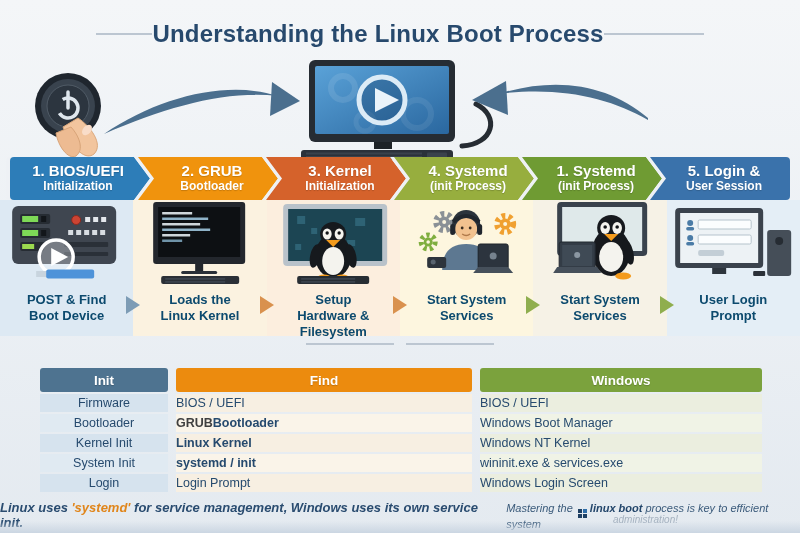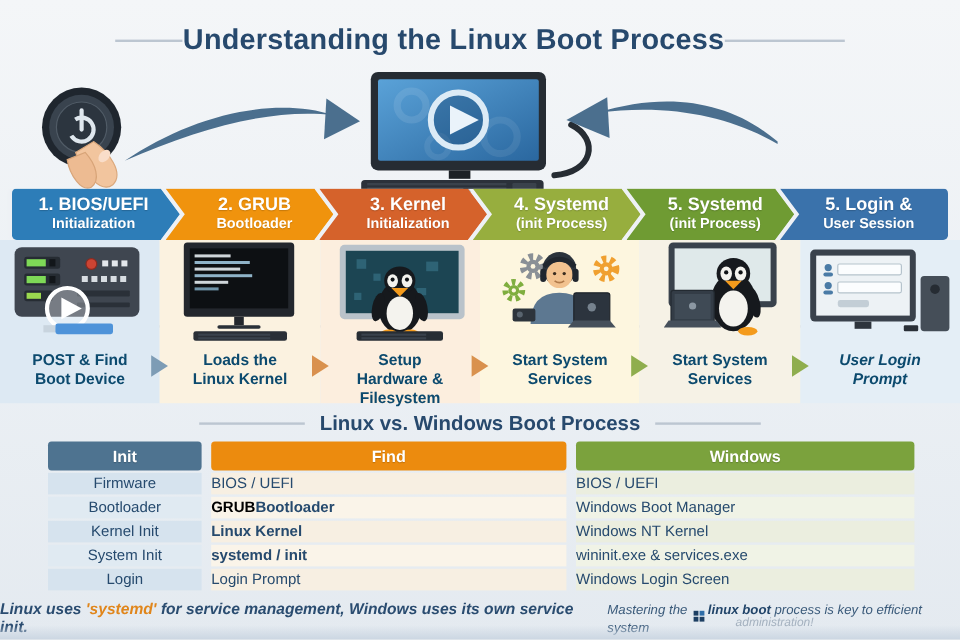--- a/index.html
+++ b/index.html
@@ -27,21 +27,21 @@
   .chev.first { clip-path:polygon(0 0, calc(100% - 16px) 0, 100% 50%, calc(100% - 16px) 100%, 0 100%); border-radius:4px 0 0 4px; padding-left:4px; }
   .chev.last  { clip-path:polygon(0 0, 100% 0, 100% 100%, 0 100%, 16px 50%); border-radius:0 4px 4px 0; }
   .chev .l1 { font-size:15px; font-weight:bold; line-height:1.1; text-shadow:0 1px 1px rgba(0,0,0,.18); }
   .chev .l2 { font-size:12px; font-weight:bold; line-height:1.15; text-shadow:0 1px 1px rgba(0,0,0,.18); }
   .c1{background:#2d7db8;} .c2{background:#f0930d;} .c3{background:#d5622b;}
   .c4{background:#97ae3e;} .c5{background:#6f9b33;} .c6{background:#3a72ab;}
   
   .colband { position:absolute; top:200px; left:0; right:0; height:136px; display:flex; }
   .col { flex:1 1 0; position:relative; }
   .b1{background:#dde9f3;} .b2{background:#fbf2e0;} .b3{background:#fceede;}
-  .b4{background:#fdf6df;} .b5{background:#f6f2e6;} .b6{background:#e4eef6;font-style:italic;}
+  .b4{background:#fdf6df;} .b5{background:#f6f2e6;} .b6{background:#e4eef6;}
   .deskline { position:absolute; top:71px; left:0; right:0; height:2px; background:#cdd2d7; z-index:0; }
   .illus { position:absolute; top:0; left:0; width:100%; height:86px; z-index:1; }
   .desc { position:absolute; top:92px; left:0; right:0; text-align:center; font-size:13px; font-weight:bold;
           color:#0c4a6e; line-height:1.22; padding:0 4px; }
   .desc span { display:inline-block; max-width:96px; }
   .flow-arrow { position:absolute; top:296px; width:0; height:0; z-index:2;
                 border-top:9px solid transparent; border-bottom:9px solid transparent; }
   .fa-blue  { border-left:14px solid #7d9cb5; }
   .fa-orange{ border-left:14px solid #d9914e; }
   .fa-green { border-left:14px solid #8fae4e; }
@@ -54,21 +54,21 @@
   .row { display:contents; }
   .hcell { height:24px; display:flex; align-items:center; justify-content:center; color:#fff;
            font-size:13.5px; font-weight:bold; border-radius:3px; text-shadow:0 1px 1px rgba(0,0,0,.2); }
   .h-step{background:#4e7390;} .h-linux{background:#ec8b0e;} .h-win{background:#7ba23d;}
   .cell { height:18px; display:flex; align-items:center; font-size:12.5px; color:#264a6e; }
   .cell.step { justify-content:center; }
   .cell.linux, .cell.win { }
   .r-even .step{background:#d6e3ee;} .r-even .linux{background:#f7efe2;} .r-even .win{background:#ebeedf;}
   .r-odd  .step{background:#e0eaf2;} .r-odd  .linux{background:#faf4e9;} .r-odd  .win{background:#f0f3e6;}
   .bold { font-weight:bold; }
-  .grub { color:#000000; font-weight:bold; }
+  .grub { color:#404040; font-weight:bold; }
   
   .footer { position:absolute; top:500px; left:0; right:0; display:flex; justify-content:center; align-items:baseline; gap:12px; font-style:italic; }
   .foot-main { font-size:13px; font-weight:bold; color:#2a4c70; }
   .foot-hl { color:#e0861c; }
   .foot-note { font-size:11px; color:#3a5a7a; }
   .foot-brand { font-weight:bold; color:#22456a; }
   .brand-grid { display:inline-grid; grid-template-columns:4px 4px; grid-template-rows:4px 4px; gap:1px; margin:0 3px 0 2px; vertical-align:-1px; }
   .brand-grid i { background:#1d3f63; } .brand-grid i:nth-child(2){ background:#2e6da8; }
   .foot-tail { position:absolute; top:514px; right:122px; font-size:10px; font-style:italic; color:#a4b1bf; }
   .bottom-band { position:absolute; bottom:0; left:0; right:0; height:12px;
@@ -158,21 +158,21 @@
         </div>
       </div>
     <div class="chev-wrap">
         <div class="chev c4">
       <span class="l1">4. Systemd</span>
       <span class="l2">(init Process)</span>
         </div>
       </div>
     <div class="chev-wrap">
         <div class="chev c5">
-      <span class="l1">5. Systemd</span>
+      <span class="l1">1. Systemd</span>
       <span class="l2">(init Process)</span>
         </div>
       </div>
     <div class="chev-wrap">
         <div class="chev last c6">
       <span class="l1">5. Login &amp;</span>
       <span class="l2">User Session</span>
         </div>
       </div>
   </div>
@@ -353,21 +353,20 @@
   </div>
 
   <div class="flow-arrow fa-blue" style="left:126px;"></div>
   <div class="flow-arrow fa-orange" style="left:260px;"></div>
   <div class="flow-arrow fa-orange" style="left:393px;"></div>
   <div class="flow-arrow fa-green" style="left:526px;"></div>
   <div class="flow-arrow fa-green" style="left:660px;"></div>
 
   <div class="tbl-title-row">
     <div class="rule"></div>
-    <div class="tbl-title">Linux vs. Windows Boot Process</div>
     <div class="rule"></div>
   </div>
 
   <div class="table">
     <div class="row">
       <div class="hcell h-step">Init</div>
       <div class="hcell h-linux">Find</div>
       <div class="hcell h-win">Windows</div>
     </div>
     <div class="row r-even">

